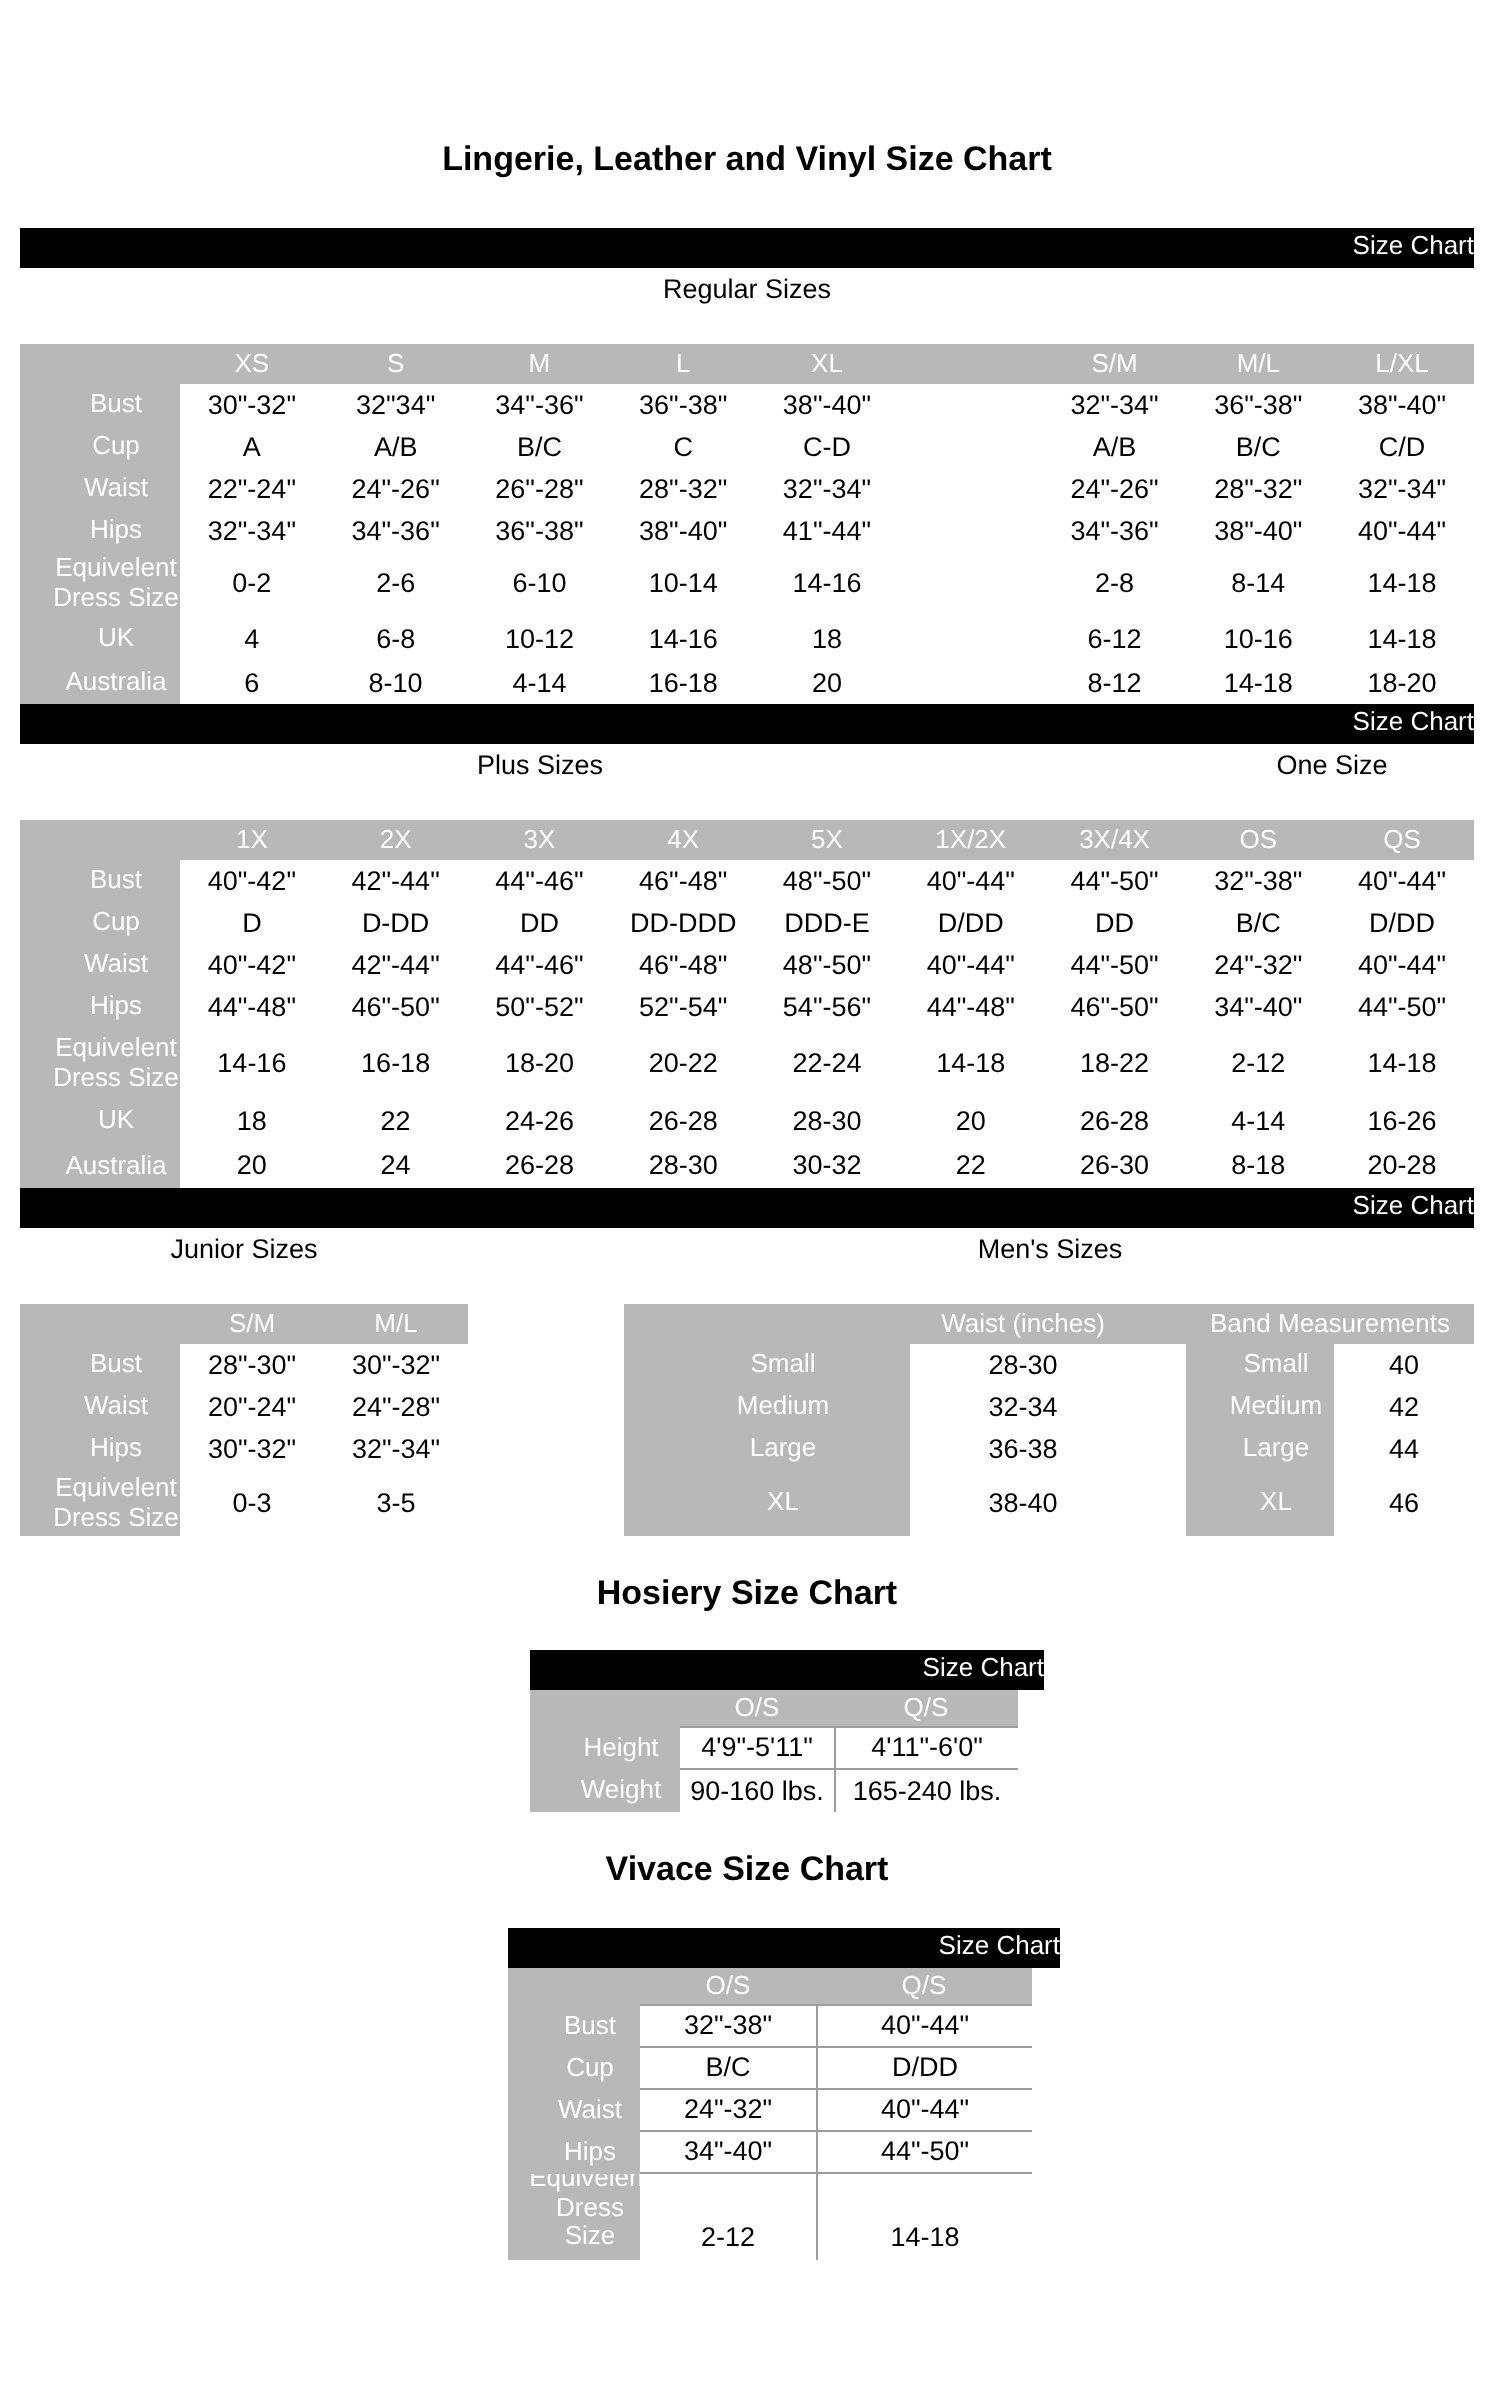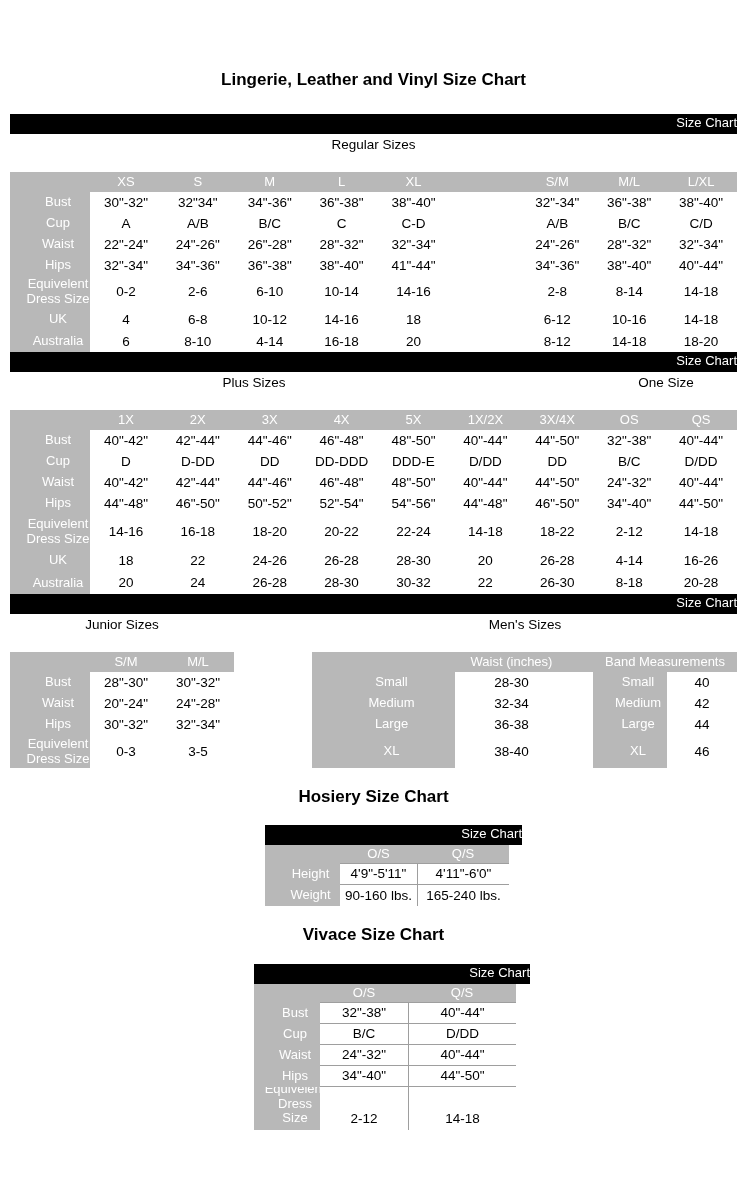--- a/index.html
+++ b/index.html
@@ -148,21 +148,21 @@
       <div class="dcell r6 v3">16-18</div>
       <div class="dcell r6 v4">20</div>
       <div class="dcell r6 v5"></div>
       <div class="dcell r6 v6">8-12</div>
       <div class="dcell r6 v7">14-18</div>
       <div class="dcell r6 v8">18-20</div>
     </div>
 
   <div class="bar">Size Chart</div>
   <div class="section-row">
-    <span class="abs" style="left:244px">Plus Sizes</span>
+    <span class="abs" style="left:260px">Plus Sizes</span>
     <span class="abs" style="left:656px">One Size</span>
   </div>
   <div class="grid grid-plus">
       <div class="hcell corner"></div>
       <div class="hcell hdata">1X</div>
       <div class="hcell hdata">2X</div>
       <div class="hcell hdata">3X</div>
       <div class="hcell hdata">4X</div>
       <div class="hcell hdata">5X</div>
       <div class="hcell hdata">1X/2X</div>

